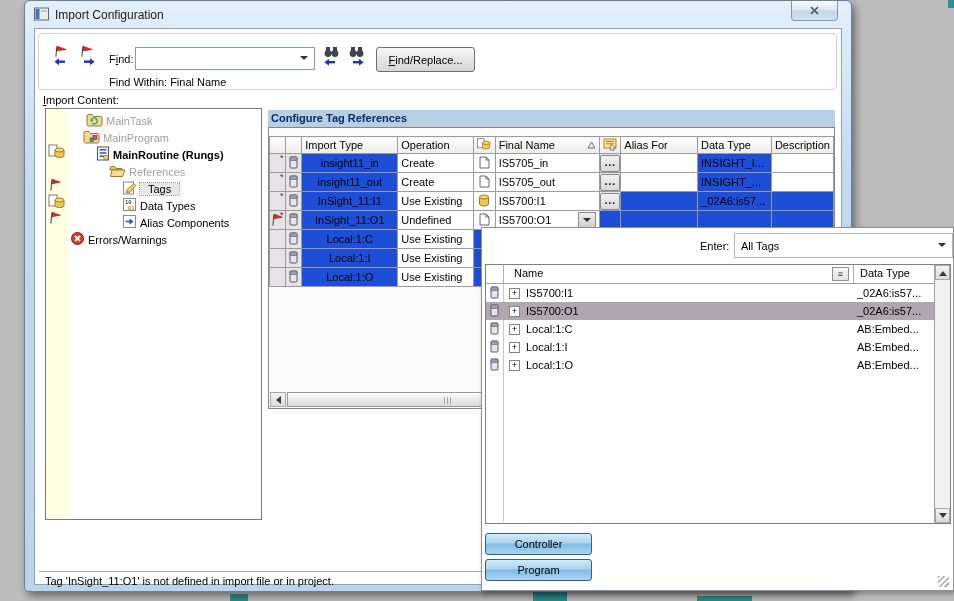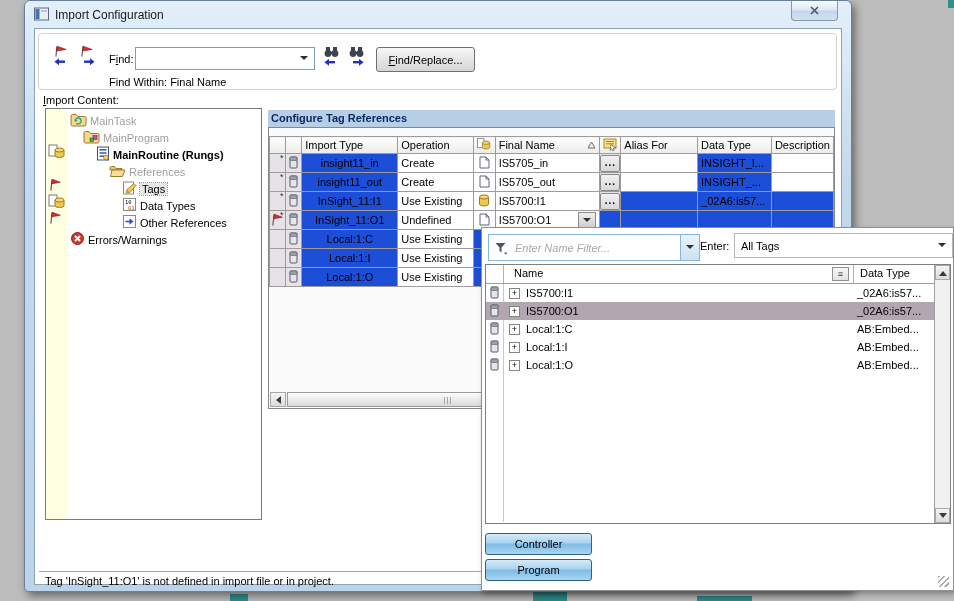--- a/index.html
+++ b/index.html
@@ -28,21 +28,21 @@
   #find-within{left:70px;top:42px;}
 
   
   #import-content-label{left:8px;top:65px;}
   #tree-panel{left:10px;top:79px;width:215px;height:410px;background:#fff;border:1px solid #7b7b7b;}
   #tree-gutter{left:0;top:0;bottom:0;width:22px;background:#ffffe1;}
   .tree-row{position:absolute;left:0;height:17px;display:flex;align-items:center;white-space:nowrap;}
   .tree-row .lbl{margin-left:3px;}
   .t-gray{color:#9f9f9f;}
   .t-bold{font-weight:bold;}
-  .t-sel{background:#e7e7e7;outline:1px dotted #9a9a9a;padding:0 2px;}
+  .t-sel{background:#e7e7e7;outline:1px dotted #9a9a9a;padding:0 8px;}
 
   
   #config-header{left:233px;top:81px;width:567px;height:17px;background:#b7cfe5;color:#082a66;font-weight:bold;
     line-height:17px;padding-left:3px;box-sizing:border-box;}
   #grid-panel{left:233px;top:98px;width:567px;height:282px;background:#fbfbfb;border:1px solid #85878a;box-sizing:border-box;}
   #grid{border-collapse:collapse;table-layout:fixed;position:absolute;left:0;top:8px;font-size:11px;}
   #grid td,#grid th{border:1px solid #9e9b9e;padding:0 3px;height:19px;overflow:hidden;white-space:nowrap;font-weight:normal;box-sizing:border-box;}
   #grid th{background:linear-gradient(180deg,#fdfdfd,#ececea);height:16px;text-align:left;}
   #grid .c-gray{background:#1d4ed8;}
   #grid .c-white{background:#ffffff;}
@@ -181,21 +181,21 @@
         <div id="find-replace-btn" class="abs">
           <span><u>F</u>ind/Replace...</span>
         </div>
         <span id="find-within" class="abs">Find Within: Final Name</span>
       </div>
 
       <span id="import-content-label" class="abs"><u>I</u>mport Content:</span>
       <div id="tree-panel" class="abs">
         <div id="tree-gutter" class="abs"></div>
         <div id="tree-rows">
-            <div class="tree-row" style="top: 3px; padding-left: 24px;">
+            <div class="tree-row" style="top: 3px; padding-left: 40px;">
               <span><svg width="17" height="14" viewBox="0 0 17 14">
                   <path d="M1 3 q0-1.5 1.5-1.5 h3.5 l1.5 2 h7 q1.5 0 1.5 1.5 v6.5 q0 1.5 -1.5 1.5 h-12 q-1.5 0 -1.5 -1.5 z" fill="#f7d98b" stroke="#9a7b2d"></path>
                   <path d="M5.2 8.2 a3 3 0 1 1 1 2" fill="none" stroke="#1f9e9e" stroke-width="1.3"></path>
                   <path d="M4.2 6.6 l1.4 2.4 1.8-1.8z" fill="#1f9e9e"></path>
                 </svg></span>
               <span class="lbl t-gray ">MainTask</span>
             </div>
             <div class="tree-row" style="top: 20px; padding-left: 37px;">
               <span><svg width="17" height="14" viewBox="0 0 17 14">
                   <path d="M1 3 q0-1.5 1.5-1.5 h3.5 l1.5 2 h7 q1.5 0 1.5 1.5 v6.5 q0 1.5 -1.5 1.5 h-12 q-1.5 0 -1.5 -1.5 z" fill="#f7d98b" stroke="#9a7b2d"></path>
@@ -236,21 +236,21 @@
                   <text x="6" y="12.5" font-size="5.5" font-family="monospace" fill="#b85000">01</text>
                 </svg></span>
               <span class="lbl ">Data Types</span>
             </div>
             <div class="tree-row" style="top: 105px; padding-left: 76px;">
               <span><svg width="15" height="15" viewBox="0 0 15 15">
                   <rect x="1.5" y="1.5" width="12" height="12" fill="#fff" stroke="#8a8a8a"></rect>
                   <path d="M3.5 7.5 h5" stroke="#2255cc" stroke-width="1.6"></path>
                   <path d="M7.5 4.2 l4 3.3 -4 3.3z" fill="#2255cc"></path>
                 </svg></span>
-              <span class="lbl ">Other References</span>
+              <span class="lbl ">Alias Components</span>
             </div>
             <div class="tree-row" style="top: 122px; padding-left: 24px;">
               <span><svg width="15" height="15" viewBox="0 0 15 15">
                   <circle cx="7.5" cy="7.5" r="6" fill="#d23a2e" stroke="#8a1f16"></circle>
                   <path d="M5 5 l5 5 M10 5 l-5 5" stroke="#fff" stroke-width="1.8"></path>
                 </svg></span>
               <span class="lbl ">Errors/Warnings</span>
             </div>
           </div>
         <div id="gutter-icons">
@@ -475,32 +475,20 @@
             </div>
         </div>
       </div>
 
       <div id="status-sep" class="abs"></div>
       <span id="status-text" class="abs">Tag 'InSight_11:O1' is not defined in import file or in project.</span>
     </div>
   </div>
 
   <div id="popup" class="abs">
-    <div id="filter-combo" class="abs">
-      <span class="funnel-box">
-        <svg width="14" height="14" viewBox="0 0 14 14">
-            <path d="M1.5 2 h10 l-4 4.5 v5 l-2-1.5 v-3.5z" fill="#4a5664"></path>
-            <path d="M10 11.5 h3.4 l-1.7 2.2z" fill="#4a5664"></path>
-          </svg>
-      </span>
-      <input placeholder="Enter Name Filter..." style="">
-      <span id="filter-drop">
-          <span class="drop-arrow" style="margin:3px 0 0 0;"></span>
-        </span>
-    </div>
     <span id="show-label" class="abs">Enter:</span>
     <div id="show-combo" class="abs">
       <span>All Tags</span>
       <span class="drop-arrow" style="margin:3px 0 0 0;"></span>
     </div>
 
     <div id="tag-list" class="abs">
       <div id="list-header">
         <span style="position:absolute;left:28px;top:2px;">Name</span>
         <div id="style-btn">≡</div>

